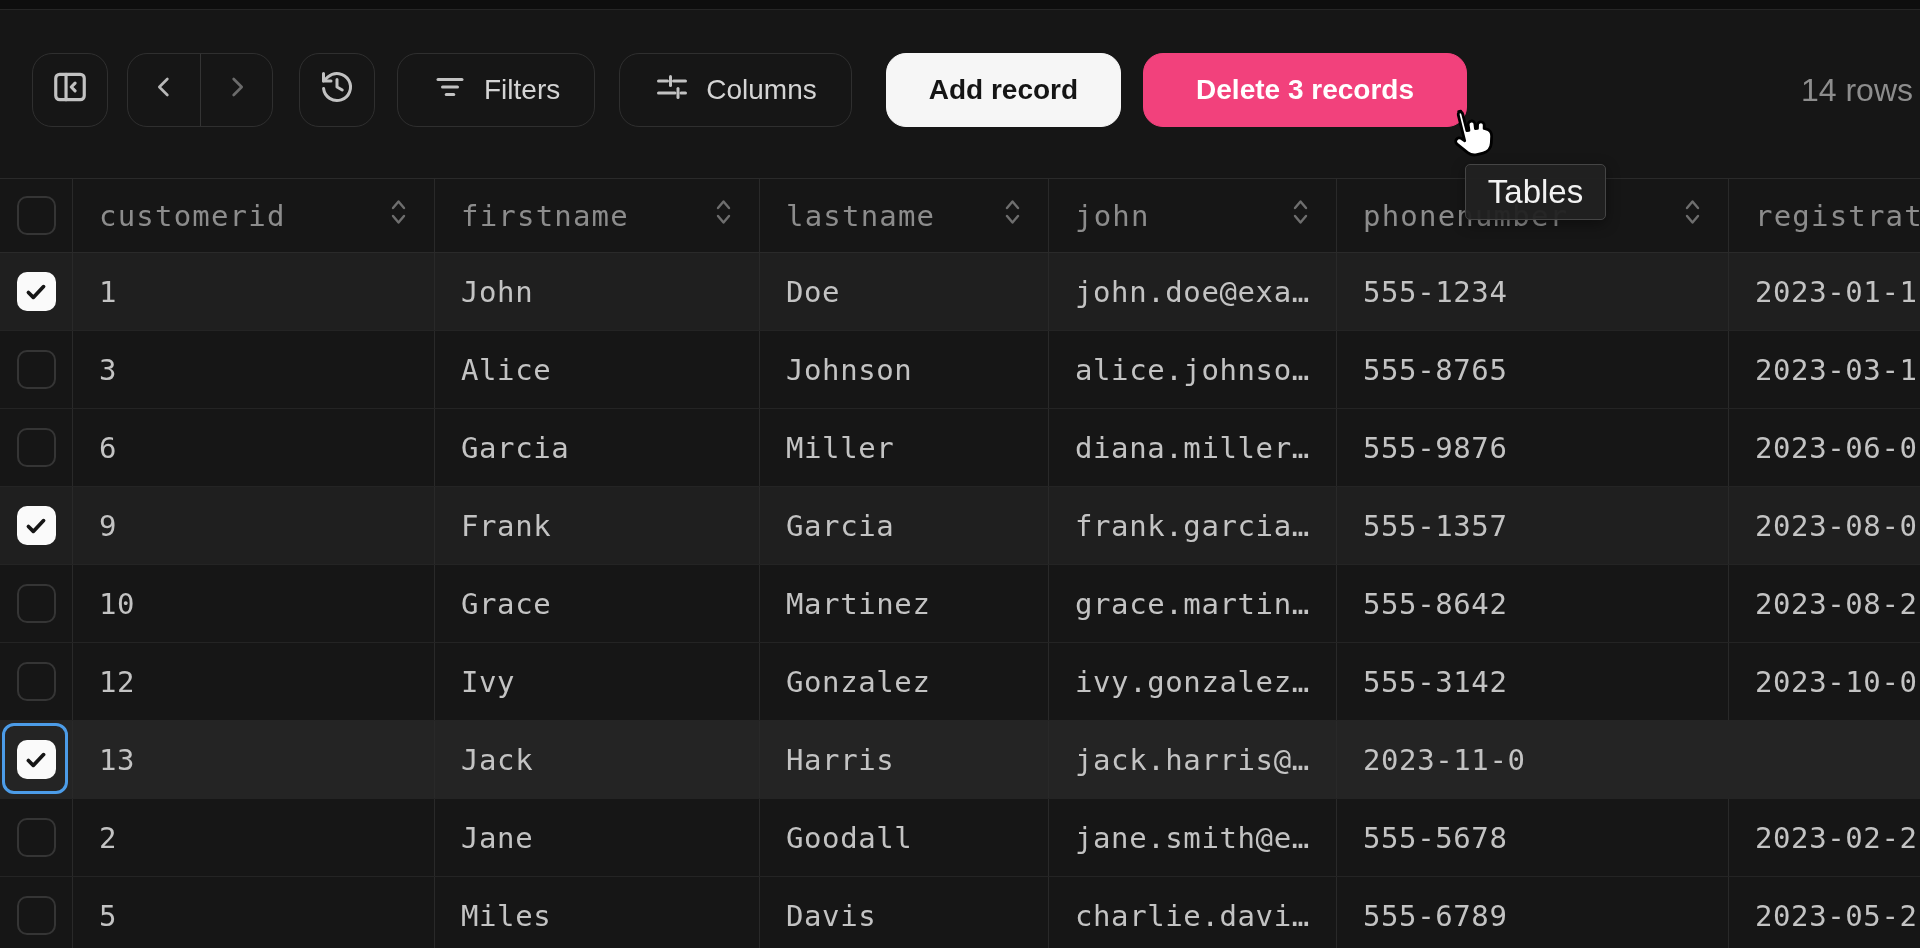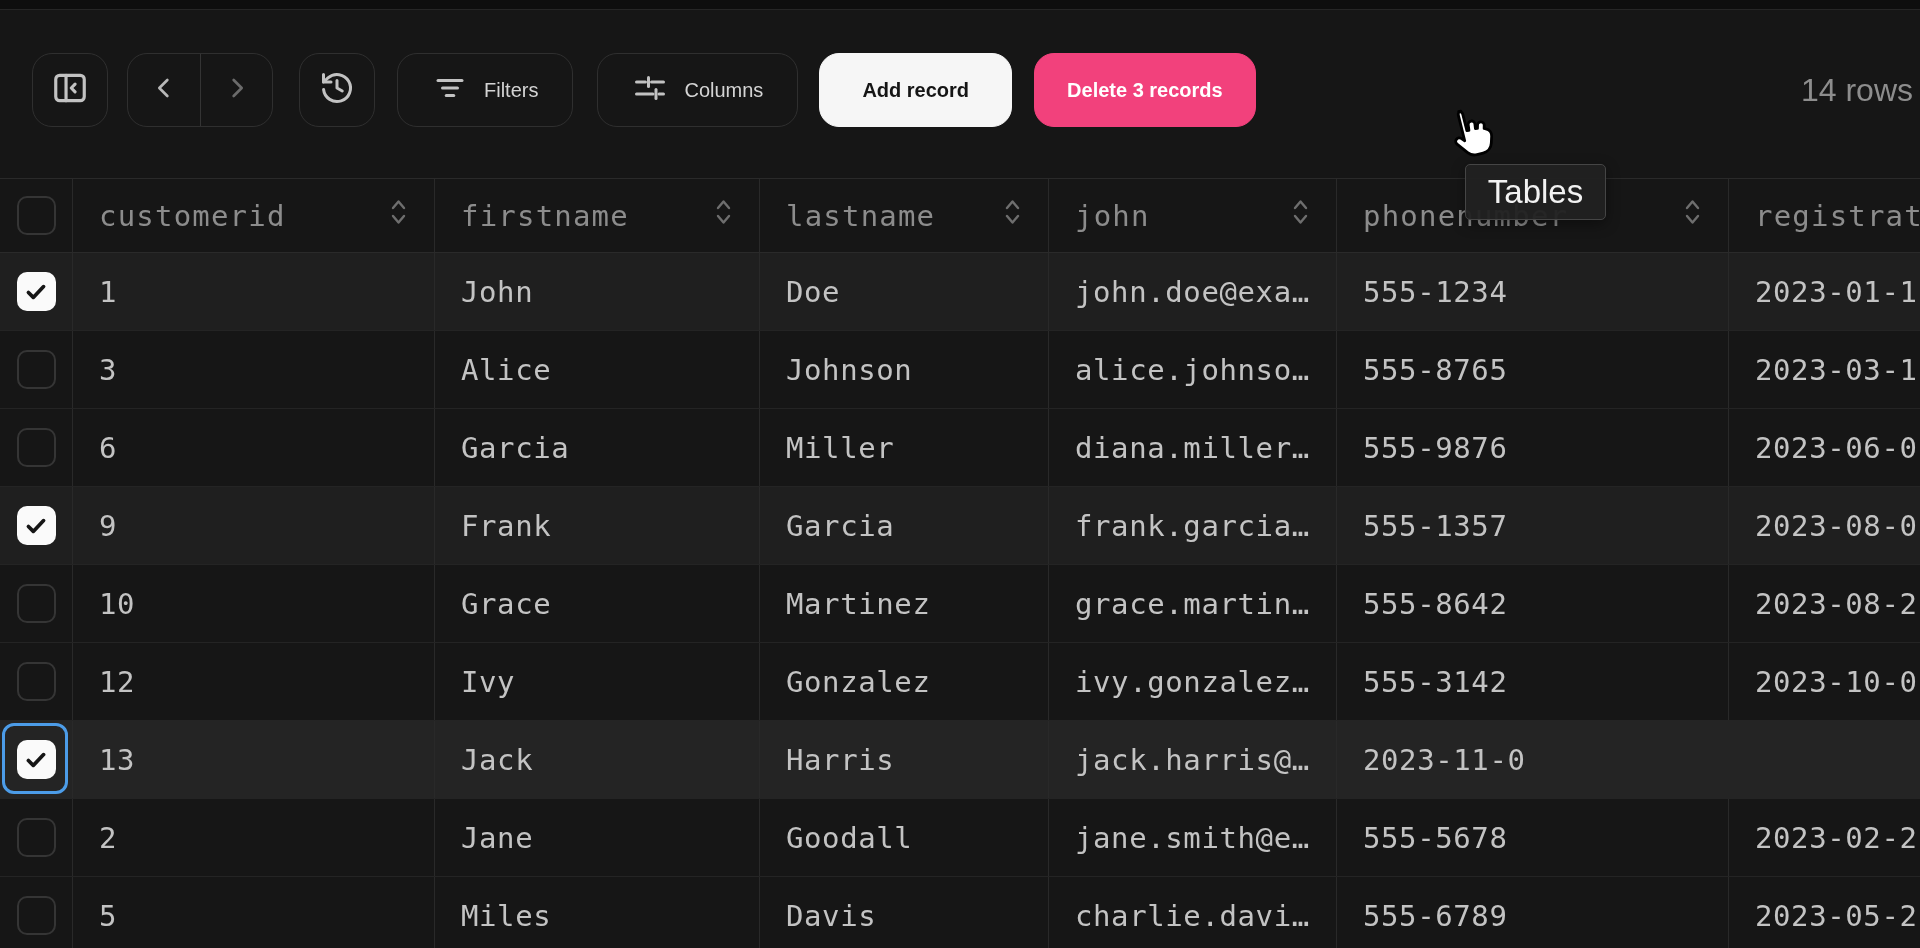--- a/index.html
+++ b/index.html
@@ -13,32 +13,32 @@
   .top-strip { height:10px; background:#0e0e0e; border-bottom:1px solid #262626; }
 
   
   .toolbar {
     display:flex; align-items:center;
     height:74px; margin:43px 0 0 32px; padding-right:7px;
   }
   .tbtn {
     height:74px; border:1px solid #2f2f2f; border-radius:20px;
     background:transparent; display:flex; align-items:center; justify-content:center;
-    color:#d4d4d4; font-size:20px; font-weight:500; cursor:pointer; flex:none;
+    color:#d4d4d4; font-size:28px; font-weight:500; cursor:pointer; flex:none;
   }
   .tbtn svg { stroke:#c2c2c2; fill:none; stroke-width:2; stroke-linecap:round; stroke-linejoin:round; }
   .btn-icon { width:76px; }
   .btn-split { width:146px; padding:0; }
   .split-half { width:72px; height:100%; display:flex; align-items:center; justify-content:center; }
   .split-half + .split-half { border-left:1px solid #343434; }
   .split-half.disabled svg { stroke:#6b6b6b; }
   .btn-label { padding:0 34px; gap:16px; }
   .btn-label .lbl { white-space:nowrap; }
-  .btn-add { background:#f6f6f6; border-color:#f6f6f6; color:#151515; font-weight:600; padding:0 42px; margin-left:21px; }
-  .btn-delete { background:#f2417c; border-color:#f2417c; color:#ffffff; font-weight:600; padding:0 32px; margin-left:22px; }
+  .btn-add { background:#f6f6f6; border-color:#f6f6f6; color:#151515; font-weight:600; padding:0 42px; margin-left:34px; }
+  .btn-delete { background:#f2417c; border-color:#f2417c; color:#ffffff; font-weight:600; padding:0 52px; margin-left:22px; }
   .gap-s { margin-left:19px; } .gap-m { margin-left:26px; } .gap-c { margin-left:24px; }
   .row-count { margin-left:auto; font-size:32px; color:#8d8d8d; font-weight:400; }
 
   
   .grid { position:absolute; left:0; top:178px; width:1920px; }
   .grid-row {
     display:grid; grid-template-columns:73px 362px 325px 289px 288px 392px 300px;
     width:2029px;
   }
   .grid-head { height:75px; border-top:1px solid #2a2a2a; border-bottom:1px solid #2a2a2a; }

